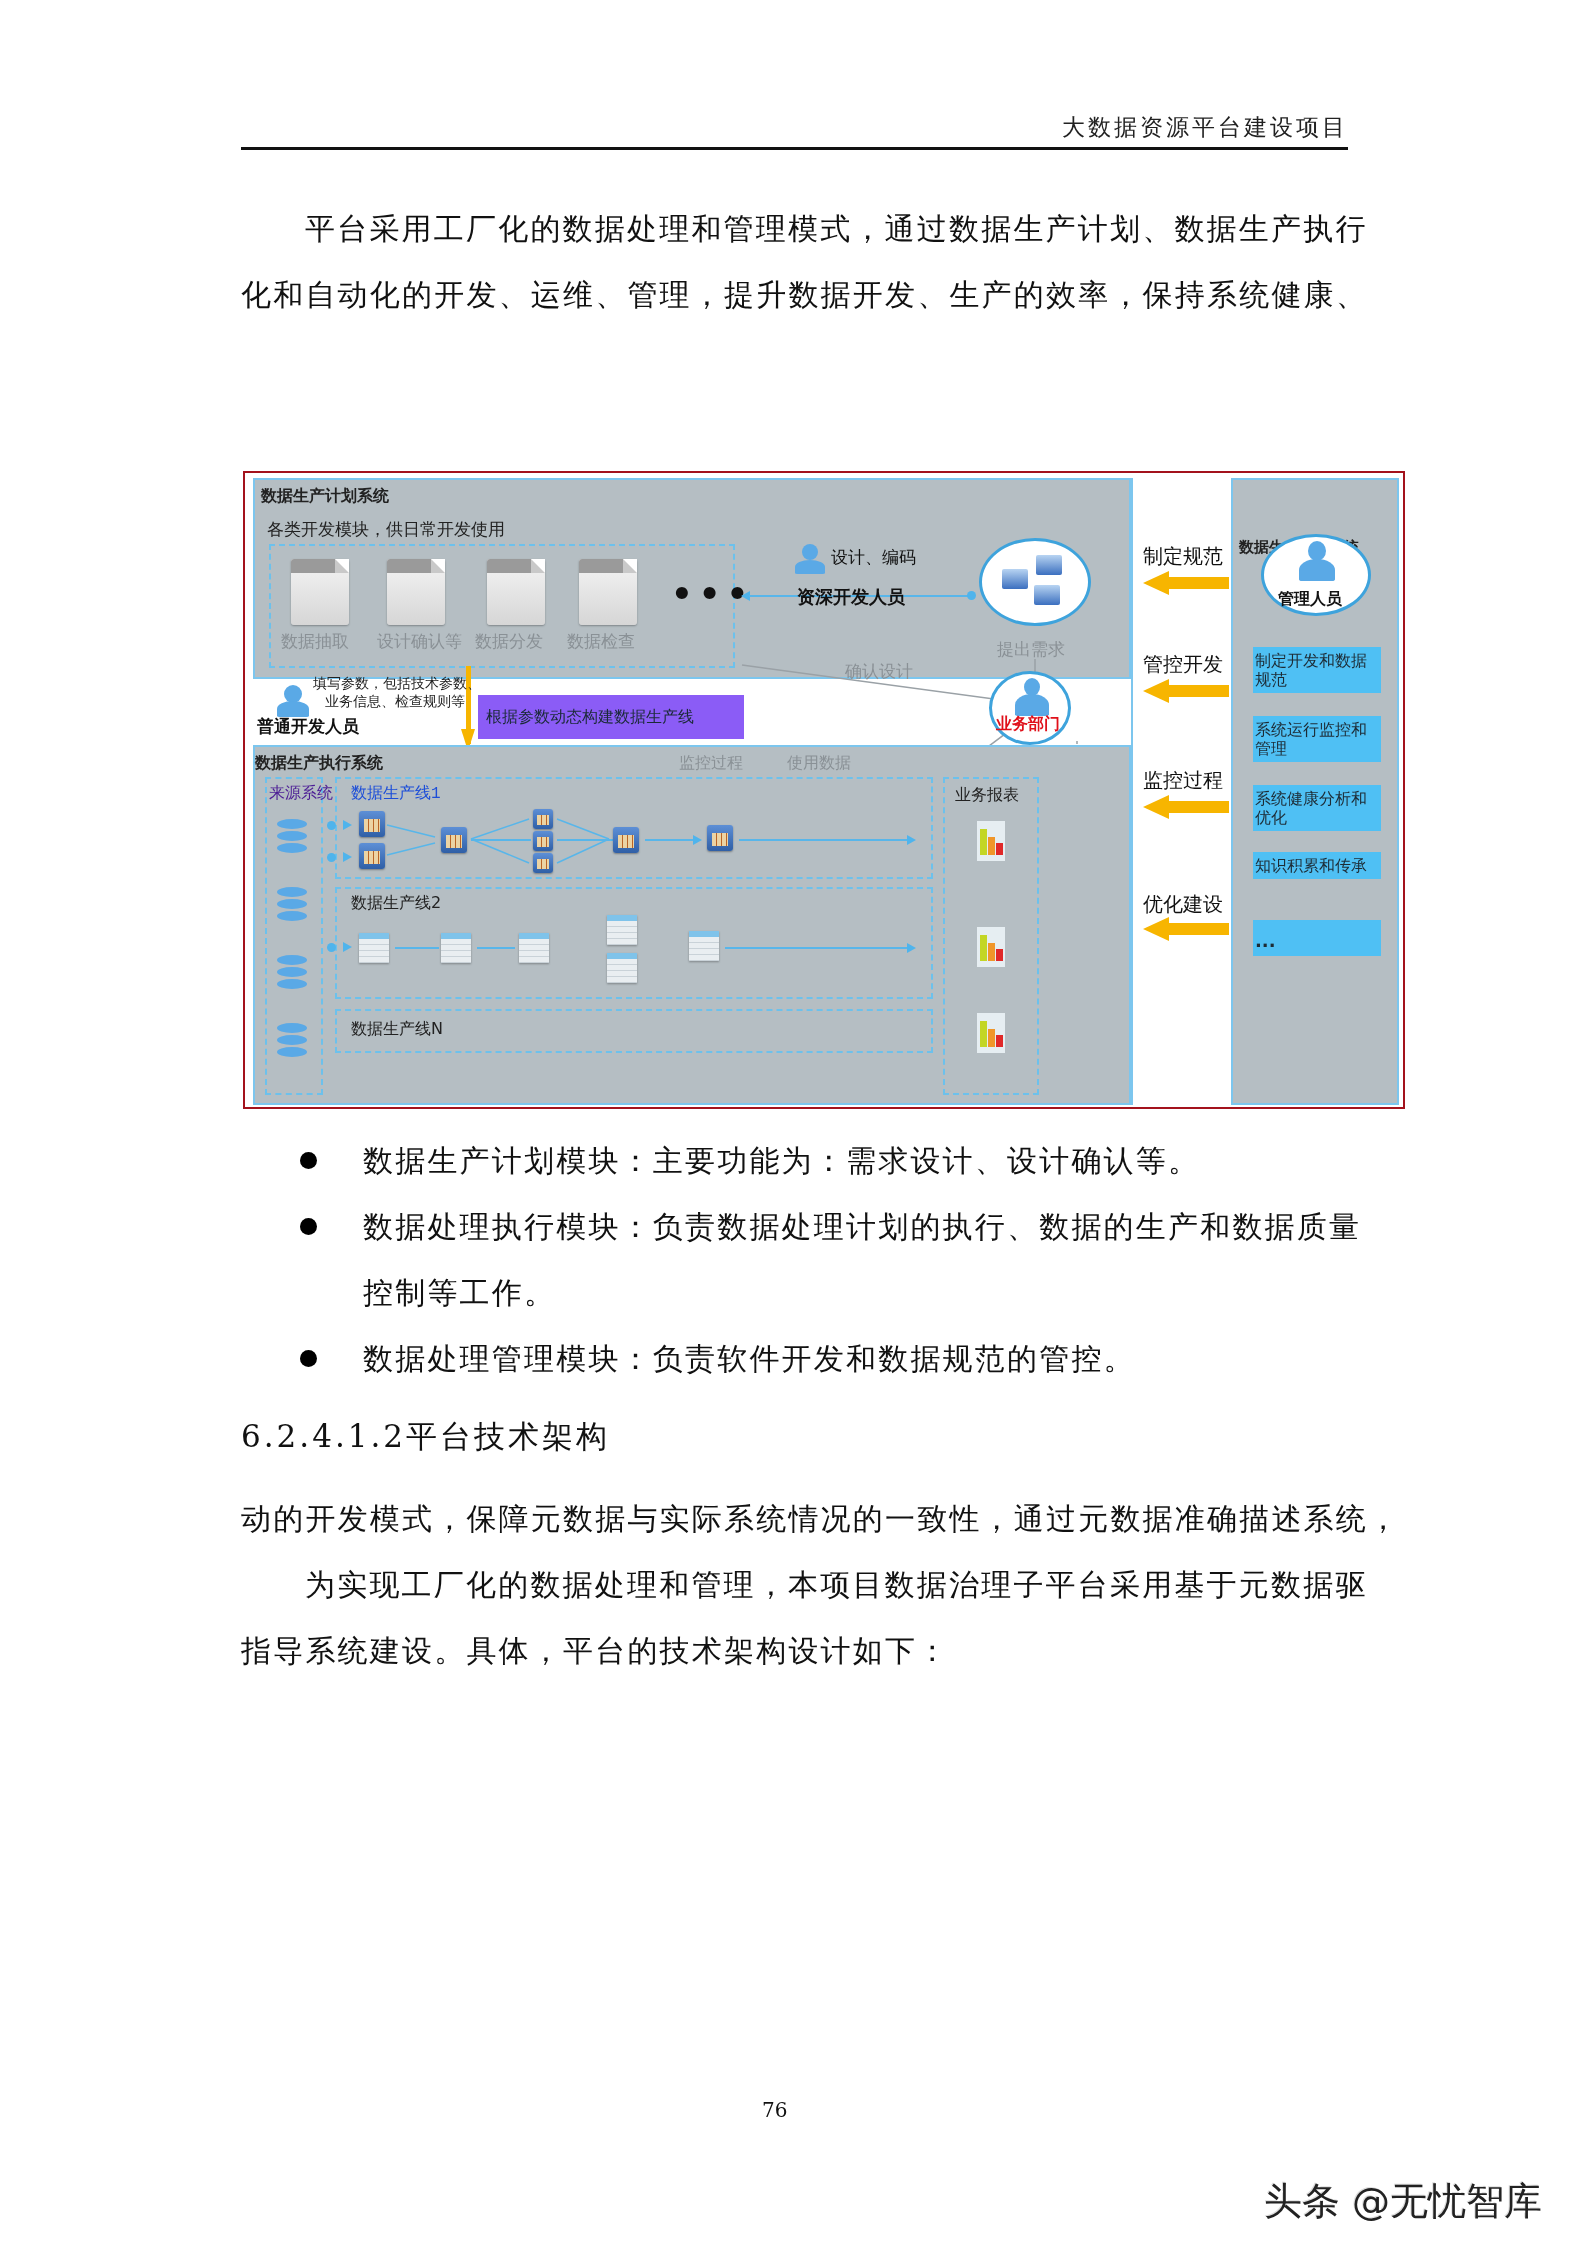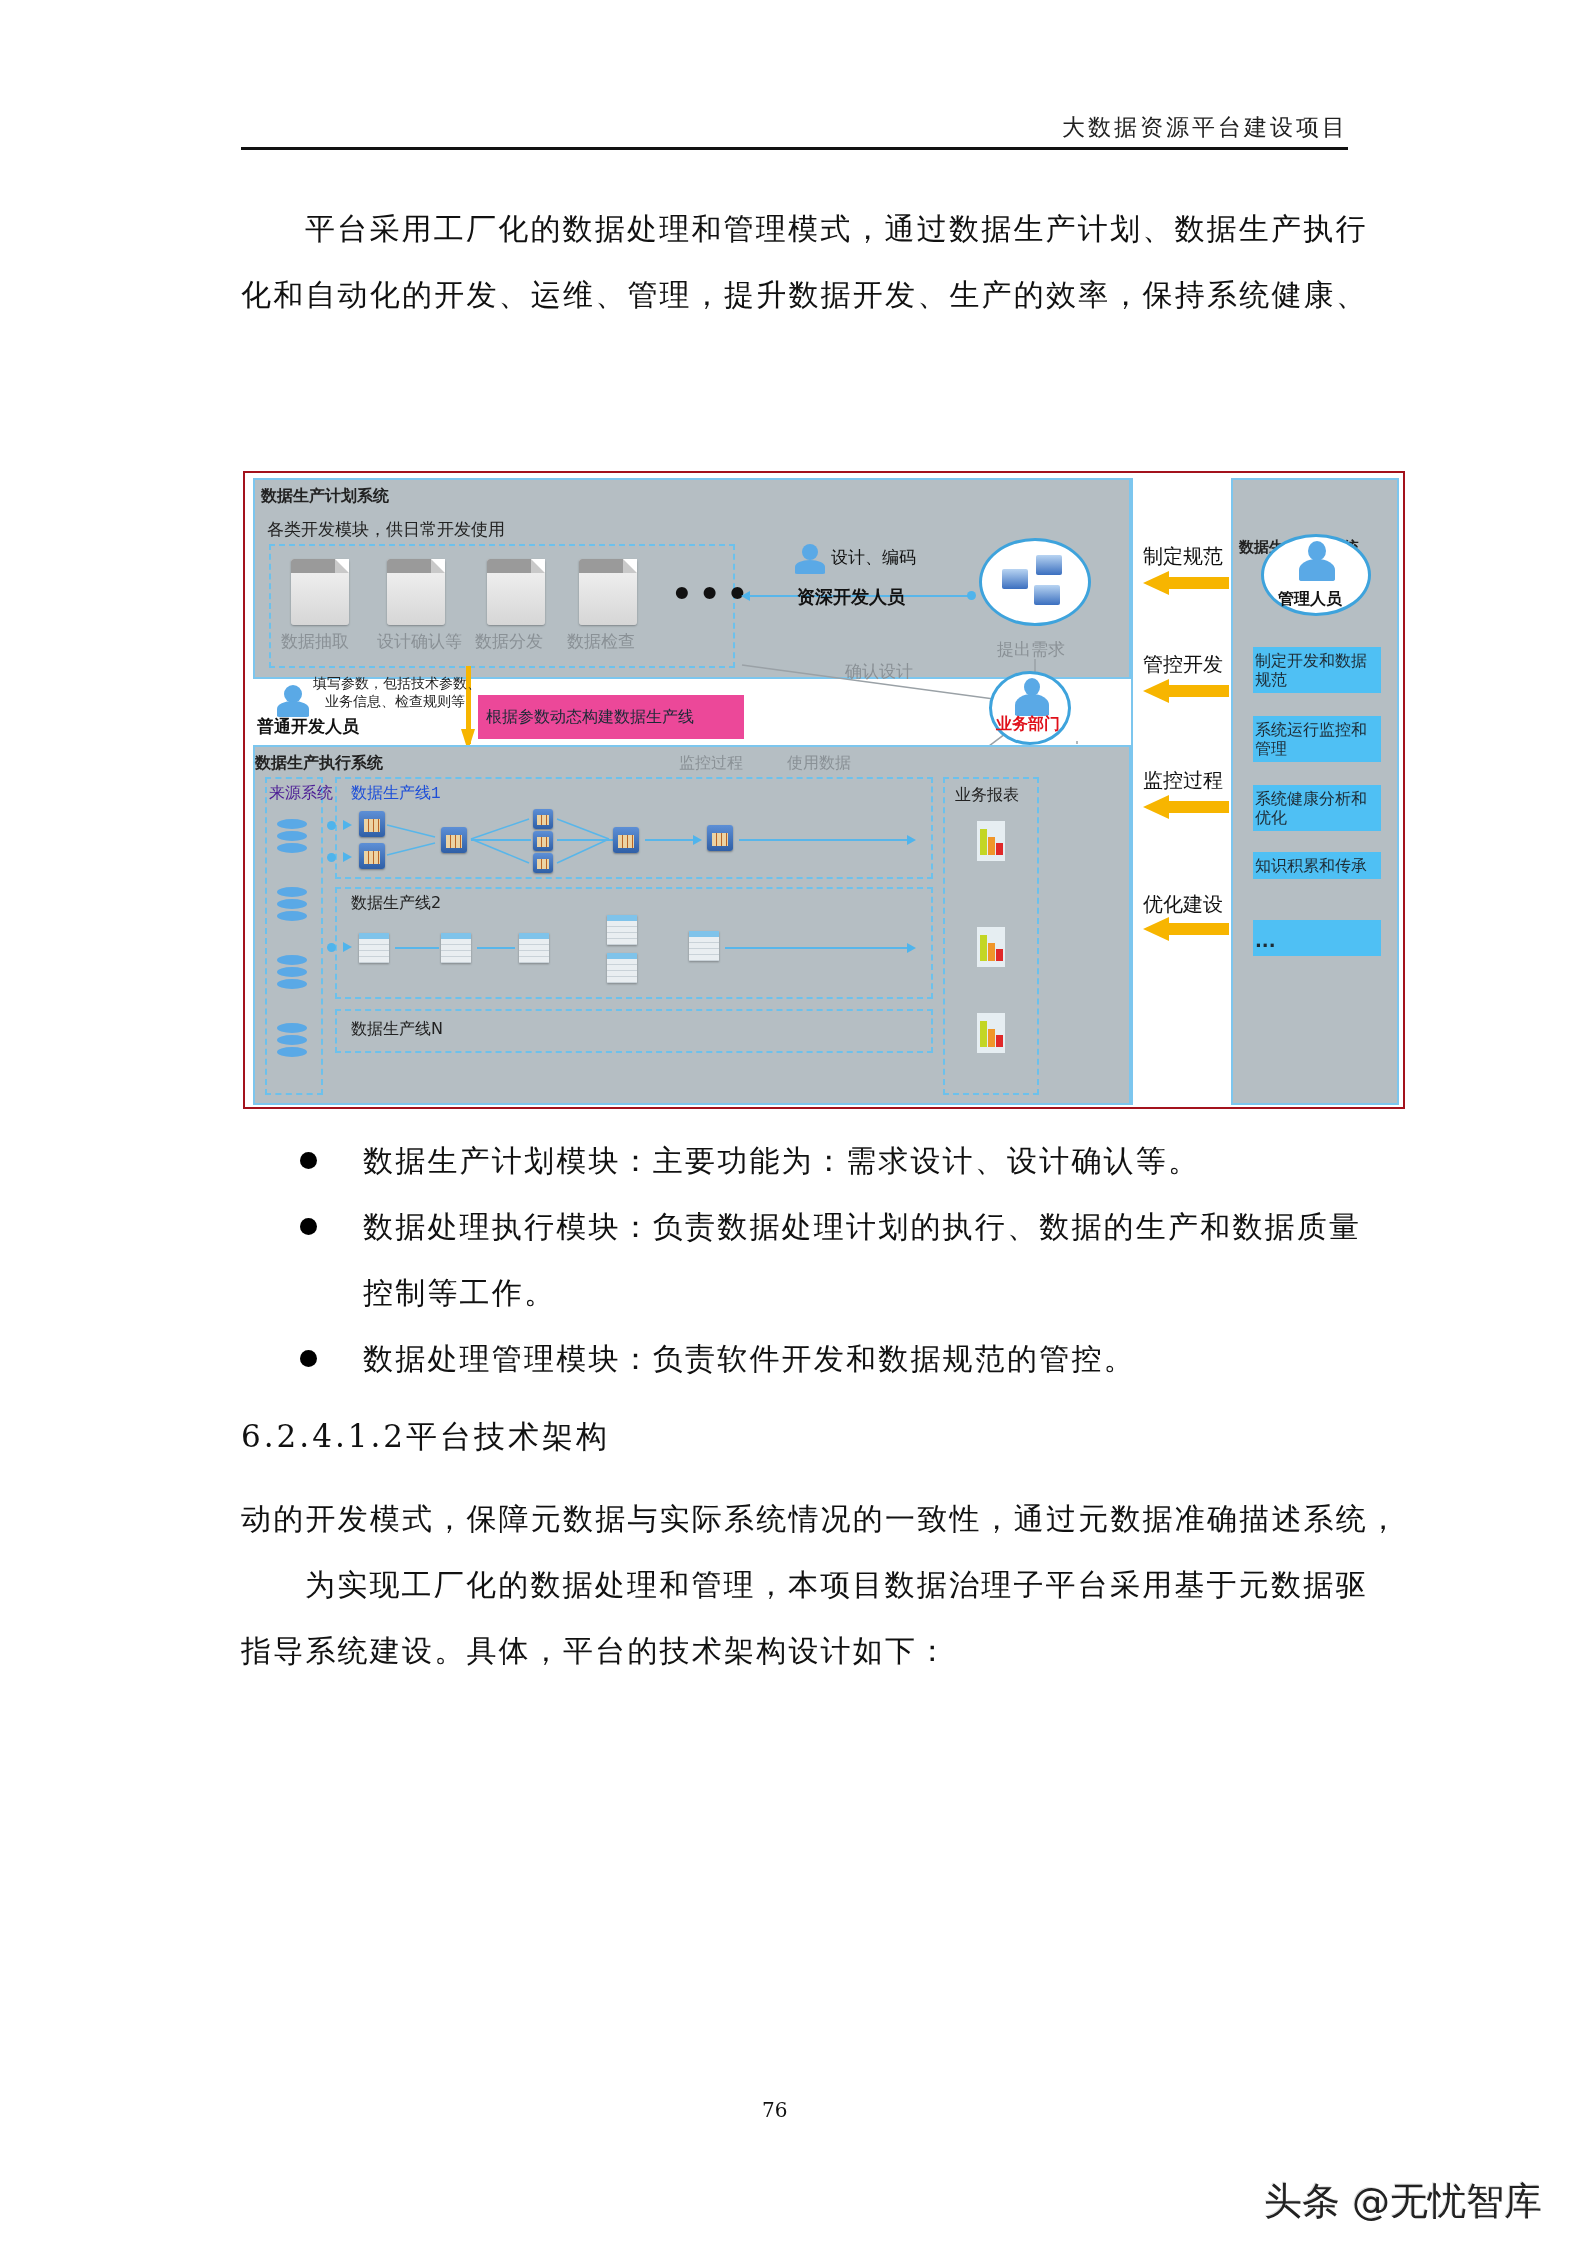--- a/index.html
+++ b/index.html
@@ -116,21 +116,21 @@
   <div class="abs" style="left:221px; top:193px; width:5px; height:78px; background:#f7b500;"></div>
   <div class="abs" style="left:216px; top:256px; width:0; height:0; border-left:7px solid transparent; border-right:7px solid transparent; border-top:22px solid #f7b500;"></div>
 
   <div class="person" style="left:30px; top:212px; width:36px; height:34px;">
     <div class="head" style="left:9px; top:0; width:18px; height:18px;"></div>
     <div class="body" style="left:2px; top:16px; width:32px; height:16px;"></div>
   </div>
   <div class="lbl" style="left:68px; top:202px; font-size:14px; color:#222;">填写参数，包括技术参数、</div>
   <div class="lbl" style="left:80px; top:220px; font-size:14px; color:#222;">业务信息、检查规则等</div>
   <div class="lbl b" style="left:12px; top:242px; font-size:17px; color:#111;">普通开发人员</div>
-  <div class="abs" style="left:233px; top:222px; width:266px; height:44px; background:#ec4899; font-size:16px; line-height:44px; padding-left:8px; box-sizing:border-box; color:#1a2a36;">根据参数动态构建数据生产线</div>
+  <div class="abs" style="left:233px; top:222px; width:266px; height:44px; background:#8b5cf6; font-size:16px; line-height:44px; padding-left:8px; box-sizing:border-box; color:#1a2a36;">根据参数动态构建数据生产线</div>
 
   <div class="circle" style="left:744px; top:198px; width:82px; height:74px;">
     <div class="person" style="left:22px; top:4px; width:36px; height:40px;">
       <div class="head" style="left:10px; top:0; width:16px; height:18px;"></div>
       <div class="body" style="left:1px; top:16px; width:34px; height:22px;"></div>
     </div>
     <div class="lbl b" style="left:4px; top:40px; font-size:16px; color:#e0101a;">业务部门</div>
   </div>
 
   <div class="box" style="left:8px; top:272px; width:878px; height:360px;">

